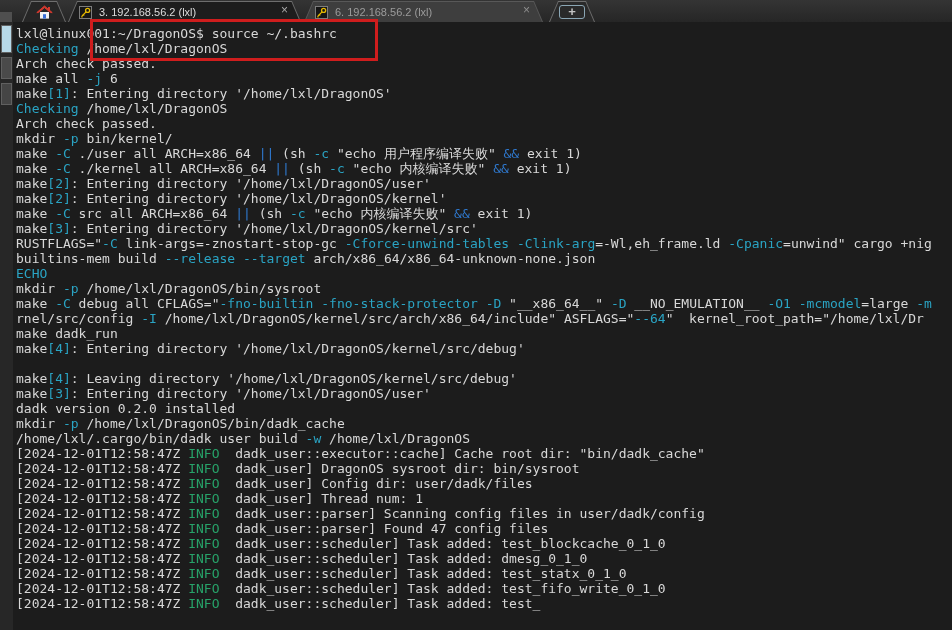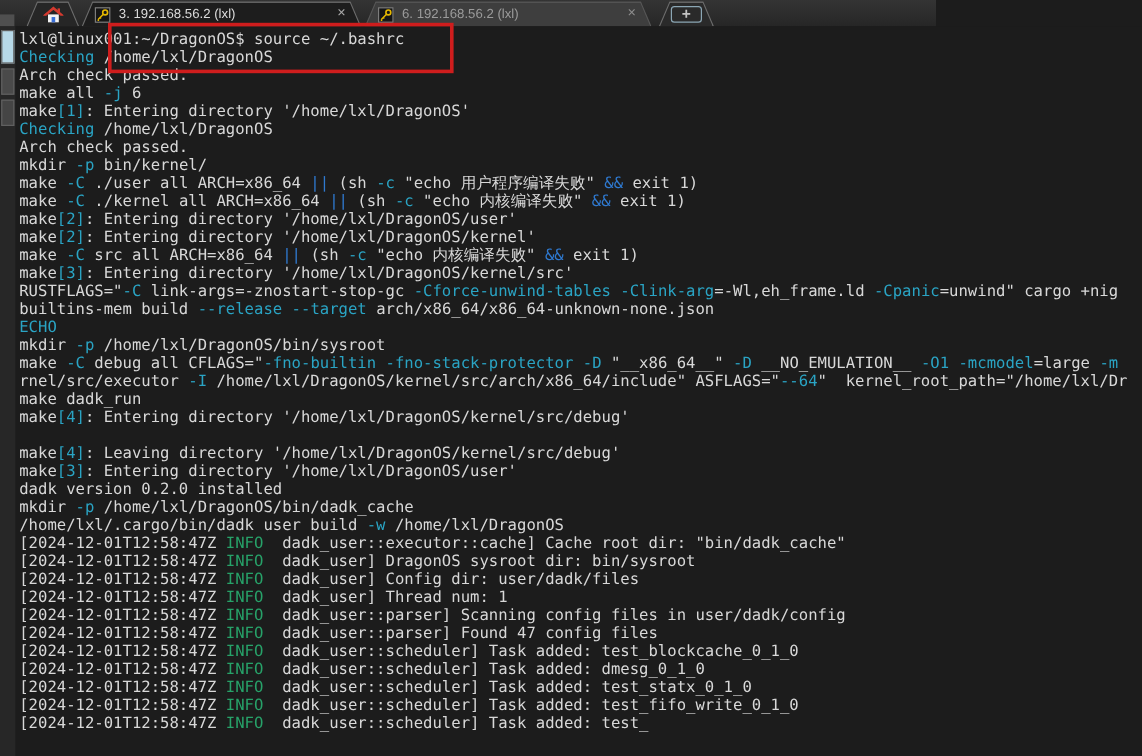--- a/index.html
+++ b/index.html
@@ -1,21 +1,21 @@
 <!DOCTYPE html>
 <html style="--terminal_bg: #1c1c1c; --tabbar_bg: #2b2b2b; --default_text: #d8d8d8; --cyan: #2aa4c4; --blue: #2f79cf; --green: #27a269; --annotation_red: #cf1d1d; --active_tab_bg: #1d1d1d; --inactive_tab_bg: #3e3e3e; --inactive_tab_text: #9b9b9b; --key_yellow: #e5b800;"><head>
 <meta charset="utf-8">
 <style>
   * { margin:0; padding:0; box-sizing:border-box; }
   html,body { width:952px; height:630px; overflow:hidden; background:#101010; }
   .app { position:relative; width:952px; height:630px; background:var(--terminal_bg,#1c1c1c);
          font-family:"Liberation Sans", sans-serif; }
 
   
-  .tabbar { position:absolute; left:0; top:0; width:780px; height:22px;
+  .tabbar { position:absolute; left:0; top:0; width:952px; height:22px;
             background:linear-gradient(#343434,#262626);
             display:flex; align-items:flex-end; }
   .corner-block { position:absolute; left:0; top:12px; width:12px; height:10px; background:#4f4f4f; }
   .tab { position:relative; height:21px; flex:none;
          clip-path:polygon(9px 0, calc(100% - 9px) 0, 100% 100%, 0 100%);
          background:#6e6e6e; }
   .tab-inner { position:absolute; left:1px; right:1px; top:1px; bottom:0;
                clip-path:polygon(8.5px 0, calc(100% - 8.5px) 0, 100% 100%, 0 100%);
                display:flex; align-items:center; }
   .home-tab { width:44px; margin-left:22px; }
@@ -131,21 +131,21 @@
       <div class="line"><span class="seg-d">make </span><span class="seg-c">-C</span><span class="seg-d"> ./kernel all ARCH=x86_64 </span><span class="seg-b">||</span><span class="seg-d"> (sh </span><span class="seg-c">-c</span><span class="seg-d"> "echo 内核编译失败" </span><span class="seg-b">&amp;&amp;</span><span class="seg-d"> exit 1)</span></div>
       <div class="line"><span class="seg-d">make</span><span class="seg-c">[2]</span><span class="seg-d">: Entering directory '/home/lxl/DragonOS/user'</span></div>
       <div class="line"><span class="seg-d">make</span><span class="seg-c">[2]</span><span class="seg-d">: Entering directory '/home/lxl/DragonOS/kernel'</span></div>
       <div class="line"><span class="seg-d">make </span><span class="seg-c">-C</span><span class="seg-d"> src all ARCH=x86_64 </span><span class="seg-b">||</span><span class="seg-d"> (sh </span><span class="seg-c">-c</span><span class="seg-d"> "echo 内核编译失败" </span><span class="seg-b">&amp;&amp;</span><span class="seg-d"> exit 1)</span></div>
       <div class="line"><span class="seg-d">make</span><span class="seg-c">[3]</span><span class="seg-d">: Entering directory '/home/lxl/DragonOS/kernel/src'</span></div>
       <div class="line"><span class="seg-d">RUSTFLAGS="</span><span class="seg-c">-C</span><span class="seg-d"> link-args=-znostart-stop-gc </span><span class="seg-c">-Cforce-unwind-tables</span><span class="seg-d"> </span><span class="seg-c">-Clink-arg</span><span class="seg-d">=-Wl,eh_frame.ld </span><span class="seg-c">-Cpanic</span><span class="seg-d">=unwind" cargo +nig</span></div>
       <div class="line"><span class="seg-d">builtins-mem build </span><span class="seg-c">--release</span><span class="seg-d"> </span><span class="seg-c">--target</span><span class="seg-d"> arch/x86_64/x86_64-unknown-none.json</span></div>
       <div class="line"><span class="seg-c">ECHO</span></div>
       <div class="line"><span class="seg-d">mkdir </span><span class="seg-c">-p</span><span class="seg-d"> /home/lxl/DragonOS/bin/sysroot</span></div>
       <div class="line"><span class="seg-d">make </span><span class="seg-c">-C</span><span class="seg-d"> debug all CFLAGS="</span><span class="seg-c">-fno-builtin</span><span class="seg-d"> </span><span class="seg-c">-fno-stack-protector</span><span class="seg-d"> </span><span class="seg-c">-D</span><span class="seg-d"> "__x86_64__" </span><span class="seg-c">-D</span><span class="seg-d"> __NO_EMULATION__ </span><span class="seg-c">-O1</span><span class="seg-d"> </span><span class="seg-c">-mcmodel</span><span class="seg-d">=large </span><span class="seg-c">-m</span></div>
-      <div class="line"><span class="seg-d">rnel/src/executor </span><span class="seg-c">-I</span><span class="seg-d"> /home/lxl/DragonOS/kernel/src/arch/x86_64/include" ASFLAGS="</span><span class="seg-c">--64</span><span class="seg-d">"  kernel_root_path="/home/lxl/Dr</span></div>
+      <div class="line"><span class="seg-d">rnel/src/config </span><span class="seg-c">-I</span><span class="seg-d"> /home/lxl/DragonOS/kernel/src/arch/x86_64/include" ASFLAGS="</span><span class="seg-c">--64</span><span class="seg-d">"  kernel_root_path="/home/lxl/Dr</span></div>
       <div class="line"><span class="seg-d">make dadk_run</span></div>
       <div class="line"><span class="seg-d">make</span><span class="seg-c">[4]</span><span class="seg-d">: Entering directory '/home/lxl/DragonOS/kernel/src/debug'</span></div>
       <div class="line"> </div>
       <div class="line"><span class="seg-d">make</span><span class="seg-c">[4]</span><span class="seg-d">: Leaving directory '/home/lxl/DragonOS/kernel/src/debug'</span></div>
       <div class="line"><span class="seg-d">make</span><span class="seg-c">[3]</span><span class="seg-d">: Entering directory '/home/lxl/DragonOS/user'</span></div>
       <div class="line"><span class="seg-d">dadk version 0.2.0 installed</span></div>
       <div class="line"><span class="seg-d">mkdir </span><span class="seg-c">-p</span><span class="seg-d"> /home/lxl/DragonOS/bin/dadk_cache</span></div>
       <div class="line"><span class="seg-d">/home/lxl/.cargo/bin/dadk user build </span><span class="seg-c">-w</span><span class="seg-d"> /home/lxl/DragonOS</span></div>
       <div class="line"><span class="seg-d">[2024-12-01T12:58:47Z </span><span class="seg-g">INFO</span><span class="seg-d">  dadk_user::executor::cache] Cache root dir: "bin/dadk_cache"</span></div>
       <div class="line"><span class="seg-d">[2024-12-01T12:58:47Z </span><span class="seg-g">INFO</span><span class="seg-d">  dadk_user] DragonOS sysroot dir: bin/sysroot</span></div>

